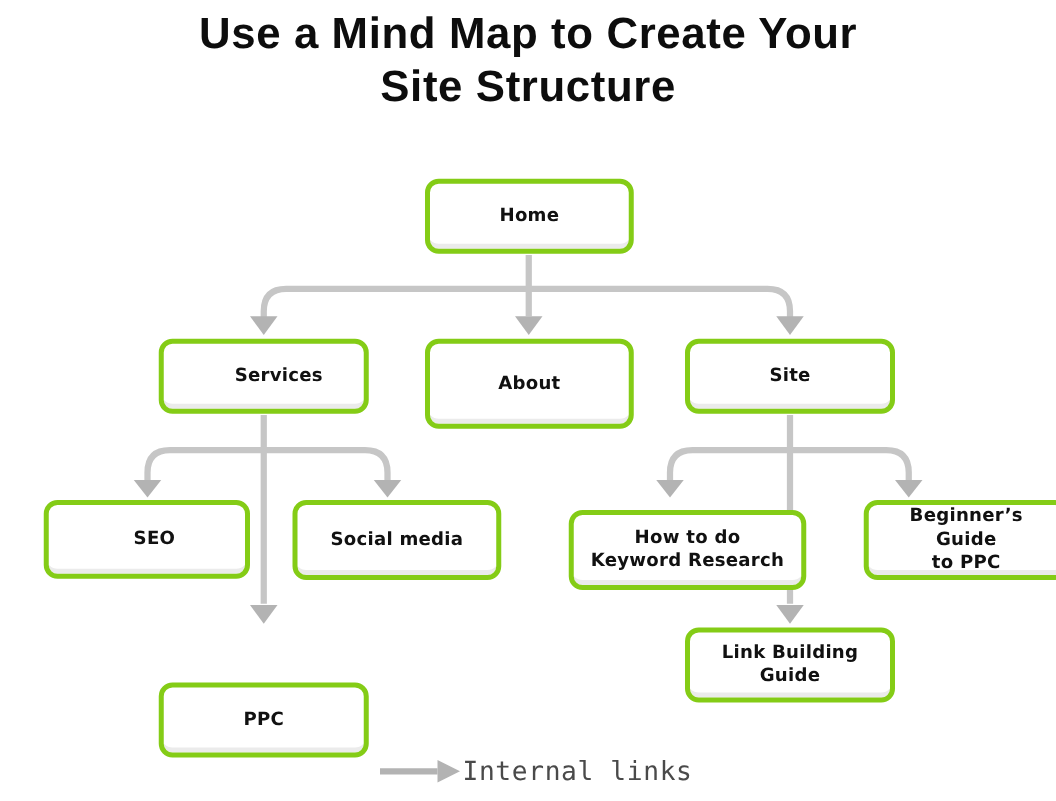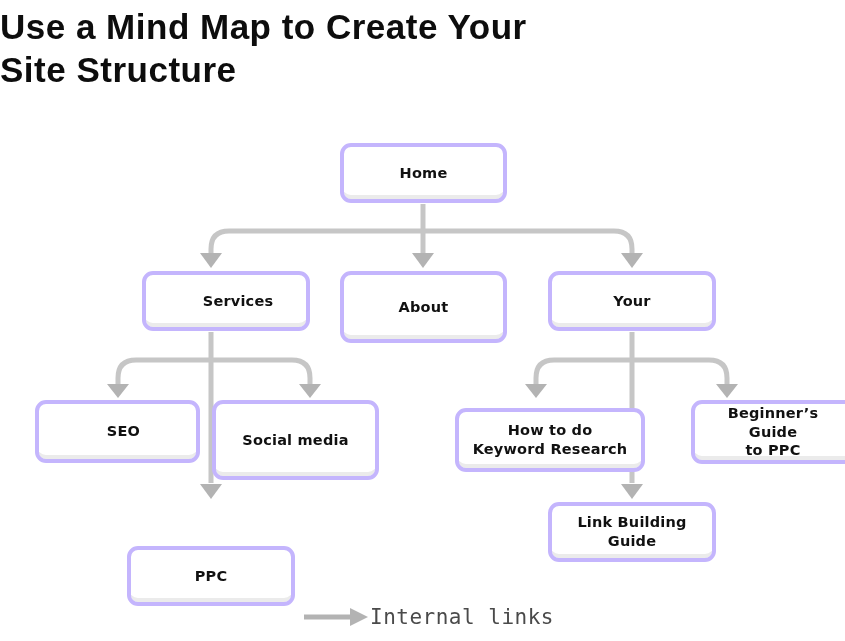--- a/index.html
+++ b/index.html
@@ -14,63 +14,64 @@
     height: 641px;
     background: #ffffff;
     overflow: hidden;
   }
   .page-title {
     position: absolute;
     top: 6px;
     left: 0;
     width: 845px;
     margin: 0;
+    text-align: center;
     font-family: "Liberation Sans", sans-serif;
     font-weight: 800;
     font-size: 35px;
     line-height: 1.22;
     letter-spacing: 0.5px;
     color: #0d0d0d;
     white-space: pre-line;
   }
   .connectors {
     position: absolute;
     top: 0;
     left: 0;
     width: 845px;
     height: 641px;
   }
   .node {
     position: absolute;
     box-sizing: border-box;
     background: #ffffff;
-    border: 4px solid #c4b5fd;
+    border: 4px solid #84cc16;
     border-radius: 11px;
     box-shadow: inset 0 -6px 0 -2px #ebebeb;
     display: flex;
     align-items: center;
     justify-content: center;
     text-align: center;
   }
   .node-label {
     font-family: "DejaVu Sans", sans-serif;
     font-weight: 700;
     font-size: 14.5px;
     line-height: 1.3;
     letter-spacing: 0.2px;
     color: #111111;
     white-space: pre-line;
     padding: 0 6px;
   }
   .node-home            { left: 340px; top: 143px; width: 167px; height: 60px; }
-  .node-services        { left: 142px; top: 271px; width: 168px; height: 60px; padding-left: 24px; }
+  .node-services        { left: 127px; top: 271px; width: 168px; height: 60px; padding-left: 24px; }
   .node-about           { left: 340px; top: 271px; width: 167px; height: 72px; }
   .node-blog            { left: 548px; top: 271px; width: 168px; height: 60px; }
   .node-seo             { left: 35px;  top: 400px; width: 165px; height: 63px; padding-left: 12px; }
-  .node-social-media    { left: 212px; top: 400px; width: 167px; height: 80px; }
+  .node-social-media    { left: 234px; top: 400px; width: 167px; height: 64px; }
   .node-keyword-research{ left: 455px; top: 408px; width: 190px; height: 64px; }
   .node-beginners-guide { left: 647px; top: 400px; width: 164px; height: 64px; margin-left: 44px; }
   .node-ppc             { left: 127px; top: 502px; width: 168px; height: 60px; margin-top: 44px; }
   .node-link-building   { left: 548px; top: 502px; width: 168px; height: 60px; }
   .legend {
     position: absolute;
     left: 302px;
     top: 601px;
     height: 32px;
     display: flex;
@@ -116,21 +117,21 @@
   <div class="node node-home">
     <span class="node-label">Home</span>
   </div>
   <div class="node node-services">
     <span class="node-label">Services</span>
   </div>
   <div class="node node-about">
     <span class="node-label">About</span>
   </div>
   <div class="node node-blog">
-    <span class="node-label">Your</span>
+    <span class="node-label">Site</span>
   </div>
   <div class="node node-seo">
     <span class="node-label">SEO</span>
   </div>
   <div class="node node-social-media">
     <span class="node-label">Social media</span>
   </div>
   <div class="node node-keyword-research">
     <span class="node-label">How to do
 Keyword Research</span>

